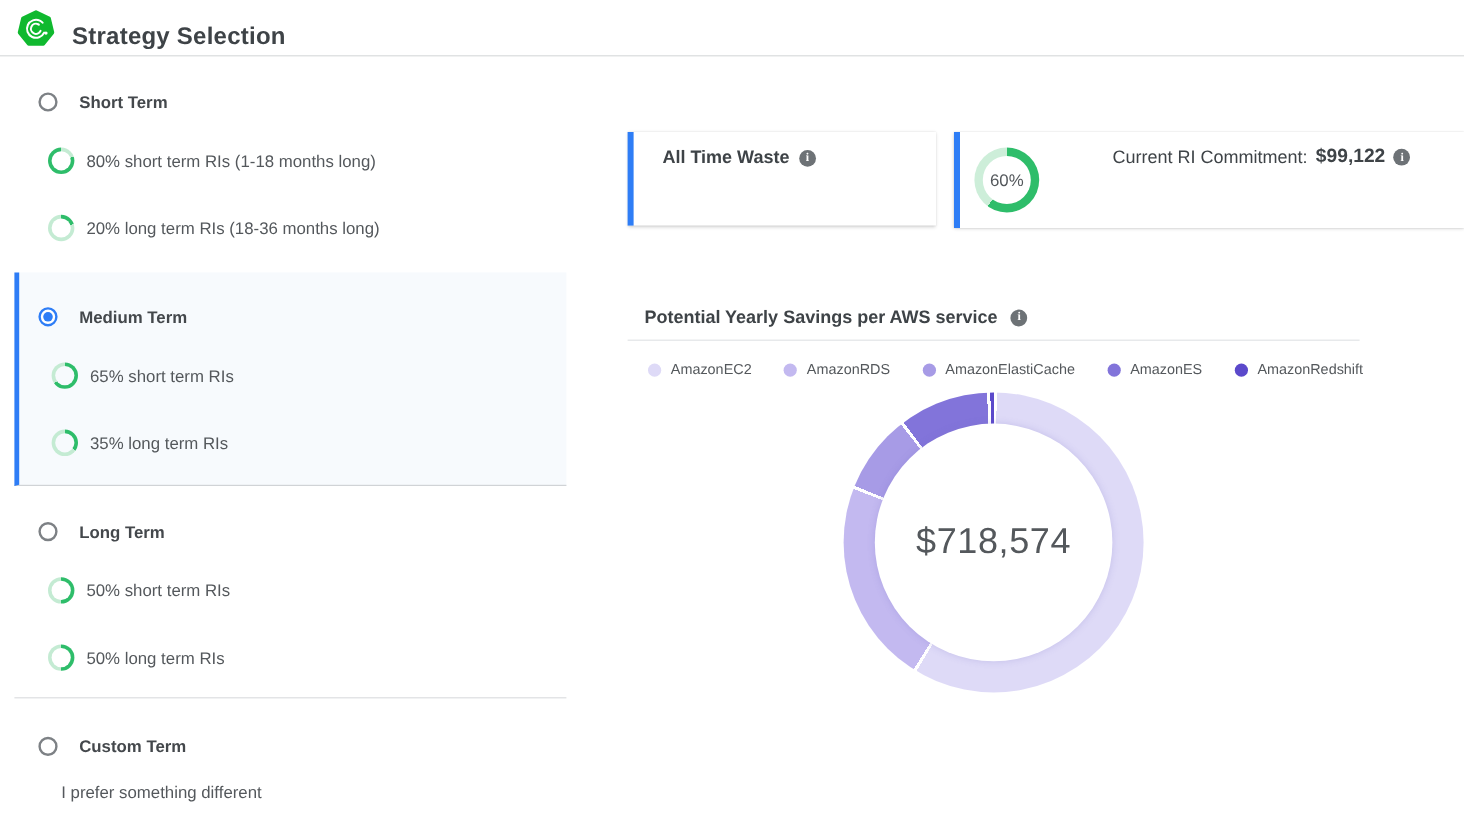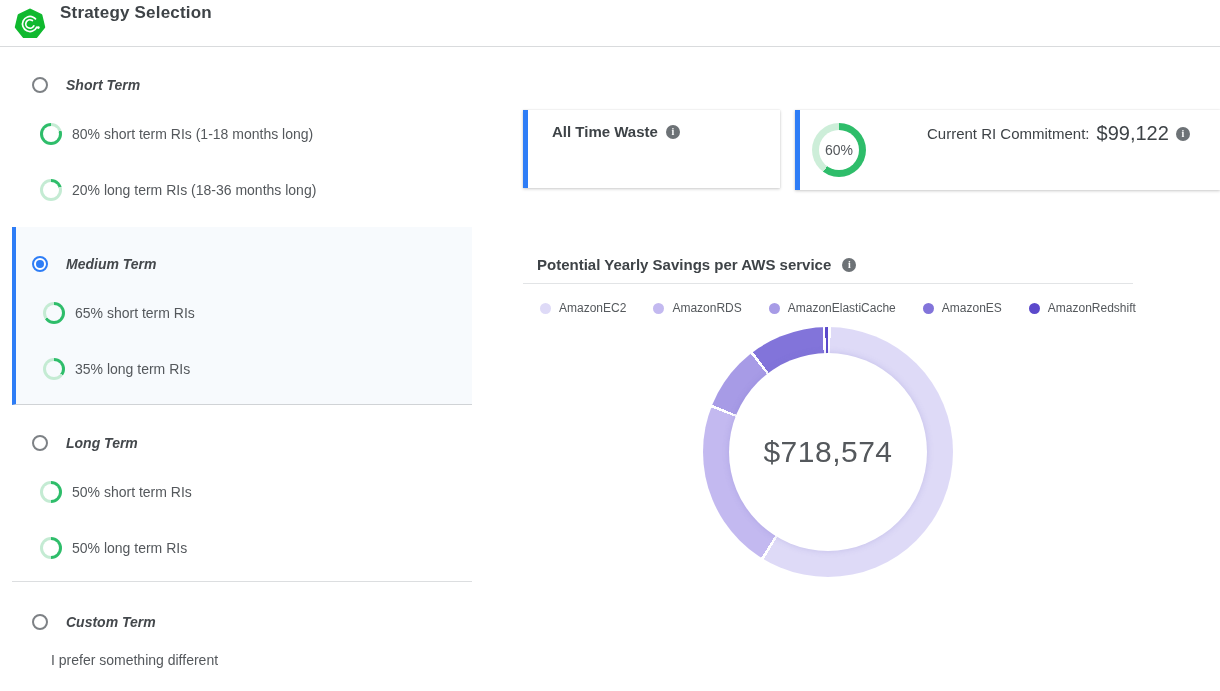--- a/index.html
+++ b/index.html
@@ -5,28 +5,28 @@
   * { margin:0; padding:0; box-sizing:border-box; }
   html,body { background:#ffffff; }
   body {
     width:1220px; height:691px; position:relative; overflow:hidden;
     font-family:"Liberation Sans", sans-serif; color:#44484c;
   }
   
   .header { position:absolute; left:0; top:0; width:1220px; height:47px;
     border-bottom:1px solid #d9dbdd; background:#fff; }
   .logo { position:absolute; left:14px; top:8px; width:32px; height:32px; }
-  .page-title { position:absolute; left:60px; top:3px; font-size:17px; font-weight:700; color:#3e4347; letter-spacing:.2px; }
+  .page-title { position:absolute; left:60px; top:20px; font-size:20px; font-weight:700; color:#3e4347; letter-spacing:.2px; }
 
   
   .opt-row { position:absolute; display:flex; align-items:center; cursor:pointer; }
   .radio { width:16px; height:16px; border-radius:50%; border:2px solid #7d8185; background:#fff; flex:0 0 16px; }
   .radio.sel { border-color:#2e7df6; position:relative; }
   .radio.sel::after { content:""; position:absolute; left:2px; top:2px; width:8px; height:8px; border-radius:50%; background:#2e7df6; }
-  .opt-label { margin-left:18px; font-size:14px; font-weight:700; color:#44484c;font-style:italic; }
+  .opt-label { margin-left:18px; font-size:14px; font-weight:700; color:#44484c; }
   .sub-row { position:absolute; display:flex; align-items:center; }
   .ring { width:22px; height:22px; border-radius:50%; position:relative; flex:0 0 22px; }
   .ring::after { content:""; position:absolute; inset:3px; border-radius:50%; background:var(--hole,#fff); }
   .sub-label { margin-left:10px; font-size:14px; color:#54585c; }
   .medium-box { position:absolute; left:12px; top:227px; width:460px; height:178px;
     background:#f7fafd; border-left:4px solid #2e7df6; border-bottom:1px solid #d0d3d6; --hole:#f7fafd; }
   .side-divider { position:absolute; left:12px; top:581px; width:460px; height:1px; background:#dcdee0; }
   .custom-desc { position:absolute; left:51px; top:652px; font-size:14px; color:#54585c; }
 
   
@@ -40,21 +40,21 @@
     font-size:10px; font-weight:700; font-family:"Liberation Serif", serif;
     display:inline-flex; align-items:center; justify-content:center; cursor:pointer; flex:0 0 14px; }
   .card-commit { left:795px; top:110px; width:425px; height:80px; }
   .gauge { position:absolute; left:12px; top:13px; width:54px; height:54px; border-radius:50%; }
   .gauge::after { content:""; position:absolute; inset:7px; border-radius:50%; background:#fff; }
   .gauge-label { position:absolute; inset:0; display:flex; align-items:center; justify-content:center;
     font-size:14px; color:#54585c; z-index:1; }
   .commit-rows { position:absolute; left:127px; top:12px; display:flex; flex-direction:column; gap:9px;justify-content:flex-end; }
   .commit-line { display:flex; align-items:center; gap:7px; white-space:nowrap; }
   .commit-label { font-size:15px; color:#3e4347; }
-  .commit-value { font-size:20px; font-weight:400; color:#3e4347; }
+  .commit-value { font-size:16px; font-weight:700; color:#3e4347; }
 
   
   .chart-title-row { position:absolute; left:537px; top:256px; display:flex; align-items:center; gap:11px; }
   .chart-title { font-size:15px; font-weight:700; color:#3e4347; }
   .chart-divider { position:absolute; left:523px; top:283px; width:610px; height:1px; background:#e2e4e6; }
   .legend { position:absolute; left:540px; top:301px; width:560px; display:flex; align-items:center; gap:27px; }
   .legend-item { display:flex; align-items:center; gap:8px; cursor:pointer; }
   .legend-dot { width:11px; height:11px; border-radius:50%; flex:0 0 11px; }
   .legend-text { font-size:12px; color:#54585c; }
   .donut { position:absolute; left:703px; top:327px; width:250px; height:250px; border-radius:50%; }

